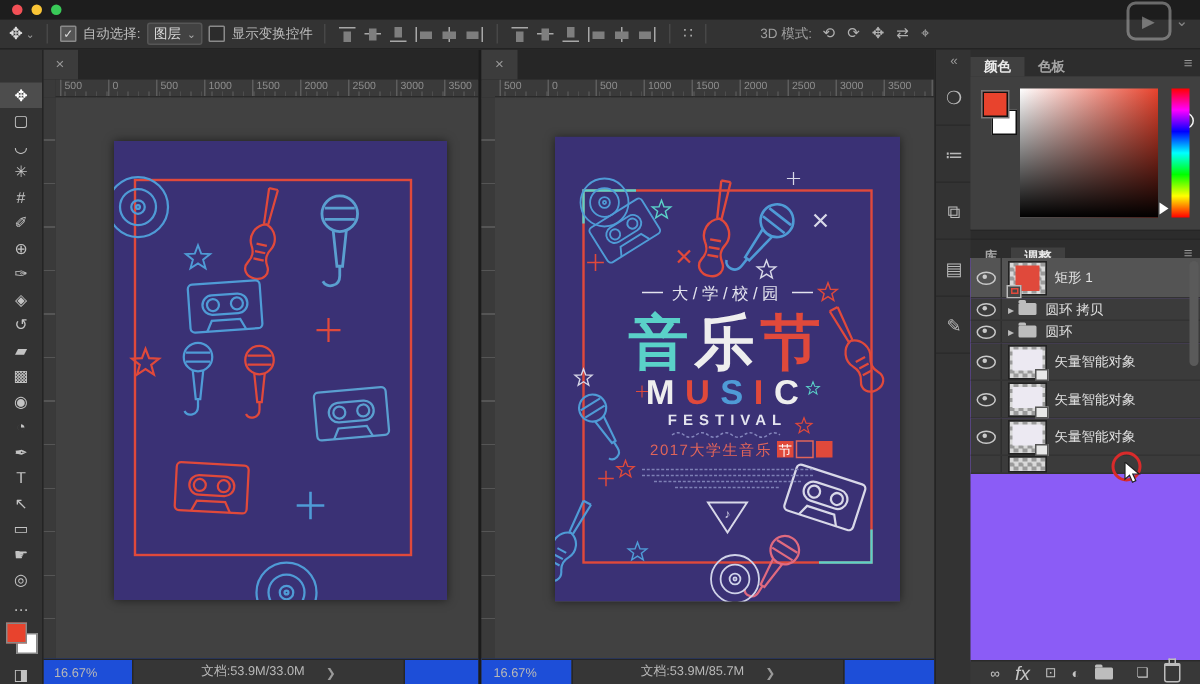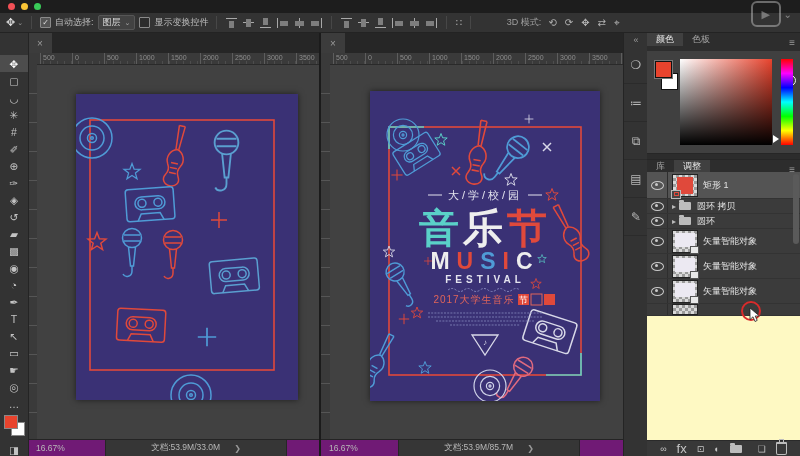--- a/index.html
+++ b/index.html
@@ -64,37 +64,37 @@
   .ruler-top{position:absolute;left:9px;right:0;top:20px;height:12px;background:#3a3a3a;
              border-bottom:1px solid #2a2a2a;display:flex;overflow:hidden;color:#8d8d8d;font-size:7px;
              box-sizing:border-box;padding-left:3px;
              background-image:repeating-linear-gradient(to right,transparent 0 6px,#4d4d4d 6px 7px);
              background-size:100% 4px;background-position:0 8px;background-repeat:no-repeat;}
   .rnum{flex:0 0 29px;border-left:1px solid #5d5d5d;padding-left:2px;line-height:10px;height:100%;}
   .ruler-left{position:absolute;left:0;top:32px;bottom:16px;width:9px;background:#3a3a3a;
               border-right:1px solid #2a2a2a;
               background-image:repeating-linear-gradient(to bottom,transparent 0 28px,#555 28px 29px);}
   .canvas{position:absolute;left:9px;top:32px;right:0;bottom:16px;background:#414141;overflow:hidden;}
-  .statusbar{position:absolute;left:0;right:0;bottom:0;height:16px;background:#701a75;
-             border-top:1px solid #242424;display:flex;align-items:center;font-size:8.5px;color:#b8b8b8;gap:17px;}
+  .statusbar{position:absolute;left:0;right:0;bottom:0;height:16px;background:#1d4ed8;
+             border-top:1px solid #242424;display:flex;align-items:center;font-size:8.5px;color:#b8b8b8;}
   .zoomval{flex:0 0 52px;padding-left:8px;}
   .docbox{flex:0 0 auto;width:180px;height:16px;display:flex;align-items:center;justify-content:center;
           gap:14px;border-left:1px solid #262626;border-right:1px solid #262626;background:#363636;}
   .docbox .arr{color:#999;font-size:8px;}
   
   .poster{position:absolute;box-shadow:0 0 6px rgba(0,0,0,.55);}
   .poster use{stroke-width:1.5;}
   
   .panelstrip{position:absolute;left:623px;top:33px;bottom:0;width:24px;background:#333;
               border-left:1px solid #242424;z-index:10;}
   .strip-collapse{height:13px;display:flex;align-items:center;justify-content:center;color:#9a9a9a;font-size:9px;}
   .strip-ic{height:37px;display:flex;align-items:center;justify-content:center;color:#b9b9b9;
             font-size:12px;border-bottom:1px solid #2b2b2b;}
   .panels{position:absolute;left:647px;top:33px;bottom:0;width:153px;background:#383838;z-index:10;}
-  .ptabs{height:18px;background:#2d2d2d;display:flex;align-items:flex-start;font-size:9px;color:#a5a5a5;position:relative;}
+  .ptabs{height:18px;background:#2d2d2d;display:flex;align-items:flex-end;font-size:9px;color:#a5a5a5;position:relative;font-weight:bold;}
   .ptab{padding:0 9px;display:flex;align-items:center;}
   .ptab.on{background:#404040;color:#e8e8e8;}
   .pmenu{position:absolute;right:5px;top:0;bottom:0;display:flex;align-items:center;color:#9a9a9a;font-size:10px;}
   .groove{height:5px;background:#2c2c2c;border-top:1px solid #262626;border-bottom:1px solid #262626;}
   
   .colorbody{position:relative;height:102px;background:#404040;}
   .cp-fg{position:absolute;left:8px;top:10px;width:15px;height:15px;border:1px solid #111;
          outline:1px solid #777;z-index:2;}
   .cp-bg{position:absolute;left:14px;top:22px;width:15px;height:15px;background:#fff;border:1px solid #111;}
   .cp-grad{position:absolute;left:33px;top:8px;width:92px;height:86px;
@@ -113,21 +113,21 @@
   
   .lfilter{height:19px;display:flex;align-items:center;gap:5px;padding:0 5px;background:#3d3d3d;}
   .lf-sel{background:#424242;border:1px solid #565656;border-radius:2px;height:13px;display:flex;
           align-items:center;gap:3px;padding:0 4px;font-size:8.5px;color:#ddd;}
   .lf-ic{color:#c5c5c5;font-size:9.5px;}
   .pinwht{width:7px;height:7px;border-radius:50%;background:#e8e8e8;margin-left:2px;}
   .lblend{height:17px;display:flex;align-items:center;gap:3px;padding:0 5px;background:#3d3d3d;font-size:8.5px;}
   .llock{height:15px;display:flex;align-items:center;gap:4px;padding:0 5px;background:#3d3d3d;
          font-size:8.5px;color:#bdbdbd;border-bottom:1px solid #2e2e2e;}
   .lockrow-ic{font-size:9px;color:#c5c5c5;}
-  .llist{position:absolute;left:0;right:0;top:139px;bottom:15px;background:#fef9c3;overflow:hidden;text-align:right;}
+  .llist{position:absolute;left:0;right:0;top:139px;bottom:15px;background:#8b5cf6;overflow:hidden;text-align:right;}
   .lrow{display:flex;align-items:center;border-bottom:1px solid #333;position:relative;background:#3b3b3b;}
   .lrow.sel{background:#545454;}
   .h26{height:26px}.h14{height:14px}.h24{height:24px}.h11{height:11px}
   .eyecell{width:20px;align-self:stretch;border-right:1px solid #2e2e2e;display:flex;align-items:center;
            justify-content:center;flex:0 0 20px;}
   .eye{width:11px;height:7px;border:1px solid #c9c9c9;border-radius:50%;position:relative;}
   .eye::after{content:"";position:absolute;left:3px;top:1.5px;width:3px;height:3px;background:#c9c9c9;border-radius:50%;}
   .checker{background-image:conic-gradient(#9a9a9a 25%,#d9d9d9 0 50%,#9a9a9a 0 75%,#d9d9d9 0);
            background-size:6px 6px;}
   .lthumb{width:24px;height:21px;margin:0 6px 0 5px;position:relative;flex:0 0 24px;
@@ -144,21 +144,21 @@
   .folder-ic{width:12px;height:8px;background:#bdbdbd;border-radius:1px;position:relative;margin-right:6px;flex:0 0 12px;}
   .folder-ic::before{content:"";position:absolute;top:-2px;left:0;width:5px;height:2px;background:#bdbdbd;border-radius:1px 1px 0 0;}
   .lock-ic{width:7px;height:5px;background:#bdbdbd;border-radius:1px;position:relative;display:inline-block;margin-top:3px;}
   .lock-ic::before{content:"";position:absolute;top:-4px;left:1px;width:3px;height:4px;border:1px solid #bdbdbd;
                    border-bottom:none;border-radius:2px 2px 0 0;}
   .trash-ic{width:9px;height:10px;border:1px solid #bdbdbd;border-top:2px solid #bdbdbd;border-radius:1px 1px 2px 2px;
             position:relative;display:inline-block;}
   .trash-ic::before{content:"";position:absolute;top:-5px;left:2px;width:3px;height:2px;border:1px solid #bdbdbd;border-bottom:none;}
   .lfooter{position:absolute;left:0;right:0;bottom:0;height:15px;background:#383838;border-top:1px solid #2a2a2a;
            display:flex;align-items:center;justify-content:center;gap:10px;font-size:9px;color:#c5c5c5;}
-  .lfooter .fx{font-size:13px;}
+  .lfooter .fx{font-style:italic;font-size:13px;}
   .lscroll{position:absolute;right:1px;top:141px;width:6px;height:70px;background:#5a5a5a;border-radius:3px;}
   
   .cursor-annot{position:absolute;left:741px;top:301px;z-index:70;width:24px;height:24px;pointer-events:none;}
   .cursor-ring{position:absolute;left:0;top:0;width:16px;height:16px;border:2.5px solid #d92b2b;border-radius:50%;}
   .cursor-ptr{position:absolute;left:8px;top:7px;}
 </style>
 </head>
 <body>
 
 <div id="app">

